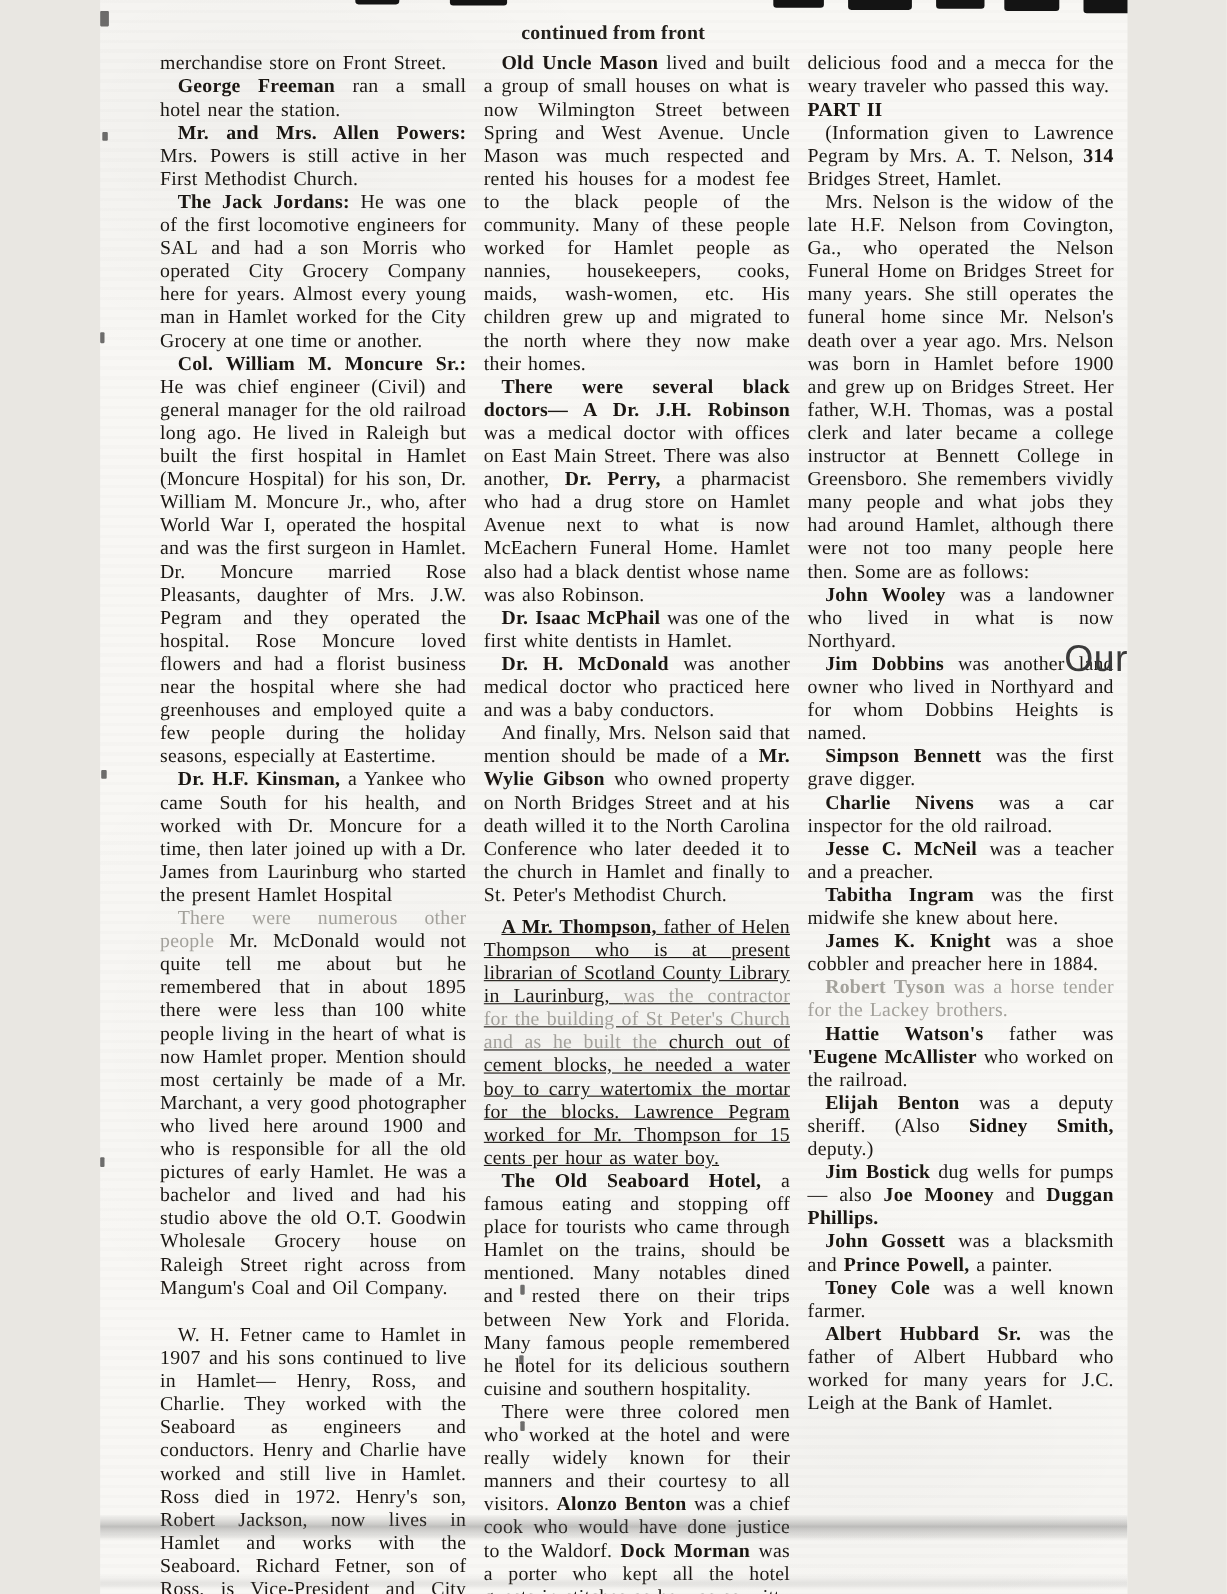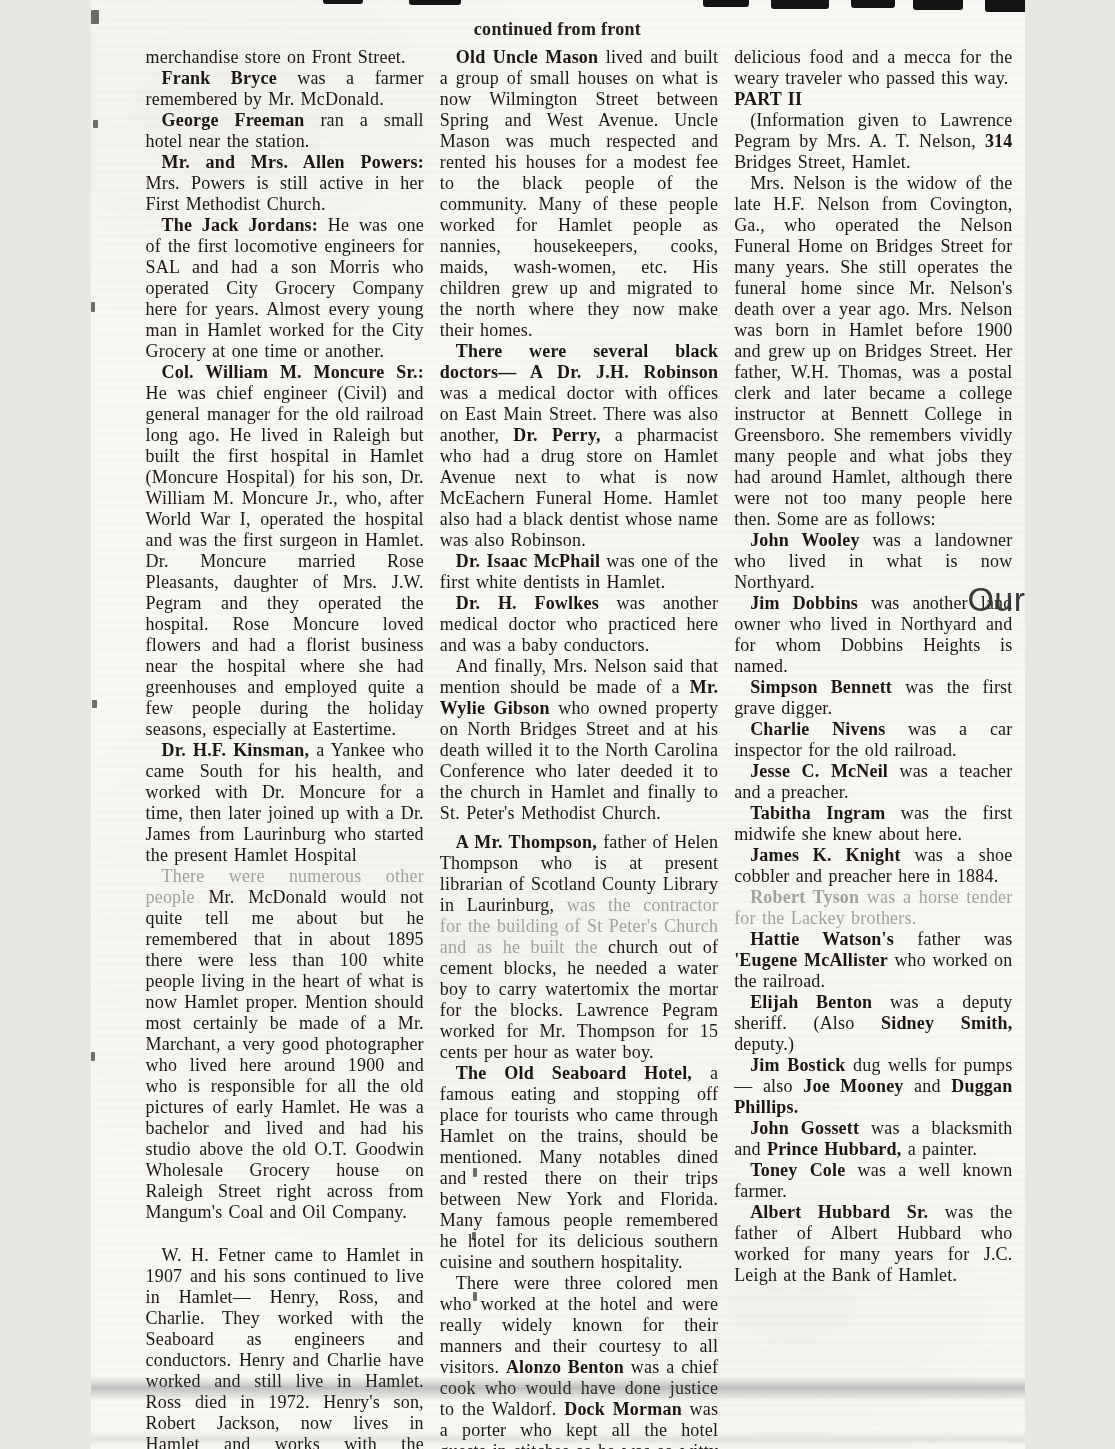--- a/index.html
+++ b/index.html
@@ -35,21 +35,21 @@
     flex:1;min-width:0;
     text-align:justify;
     font-size:18px;line-height:21px;
     color:#1b1713;
     letter-spacing:0.2px;word-spacing:1.5px;
   }
   .col p{margin:0;text-indent:16px;}
   .col p.noindent{text-indent:0;}
   .col p.center{text-align:left;text-indent:0;}
   .col p.gap{margin-top:22px;}
-  .col p.gap-sm{margin-top:8px;}
+  .col p.gap-sm{margin-top:8px;text-decoration:underline;}
   .col strong{font-weight:bold;}
   .faded{color:#a3a19b;}
   
   .watermark{
     position:absolute;left:877px;top:580px;
     font-family:"Liberation Sans", sans-serif;
     font-size:34px;color:#3a3a3a;letter-spacing:0.4px;
   }
   
   .scan-band{position:absolute;left:0;width:100%;pointer-events:none;}
@@ -72,34 +72,33 @@
     <div class="mf" style="left:894px;width:62px;height:12px;"></div>
     <div class="mf" style="left:972px;width:44px;height:11px;"></div>
     <div class="mf" style="left:1030px;width:62px;height:12px;"></div>
   </div>
 
   <div class="continued">continued from front</div>
 
   <div class="columns">
     <div class="col">
         <p class="para noindent"><span>merchandise store on Front Street.</span></p>
-        <p class="para"><strong>Frank Bryce</strong><span> was a farmer remembered by Mr. McDonald.</span></p>
         <p class="para"><strong>George Freeman</strong><span> ran a small hotel near the station.</span></p>
         <p class="para"><strong>Mr. and Mrs. Allen Powers:</strong><span> Mrs. Powers is still active in her First Methodist Church.</span></p>
         <p class="para"><strong>The Jack Jordans:</strong><span> He was one of the first locomotive engineers for SAL and had a son Morris who operated City Grocery Company here for years. Almost every young man in Hamlet worked for the City Grocery at one time or another.</span></p>
         <p class="para"><strong>Col. William M. Moncure Sr.:</strong><span> He was chief engineer (Civil) and general manager for the old railroad long ago. He lived in Raleigh but built the first hospital in Hamlet (Moncure Hospital) for his son, Dr. William M. Moncure Jr., who, after World War I, operated the hospital and was the first surgeon in Hamlet. Dr. Moncure married Rose Pleasants, daughter of Mrs. J.W. Pegram and they operated the hospital. Rose Moncure loved flowers and had a florist business near the hospital where she had greenhouses and employed quite a few people during the holiday seasons, especially at Eastertime.</span></p>
         <p class="para"><strong>Dr. H.F. Kinsman,</strong><span> a Yankee who came South for his health, and worked with Dr. Moncure for a time, then later joined up with a Dr. James from Laurinburg who started the present Hamlet Hospital</span></p>
         <p class="para"><span class="faded">There were numerous other people</span><span> Mr. McDonald would not quite tell me about but he remembered that in about 1895 there were less than 100 white people living in the heart of what is now Hamlet proper. Mention should most certainly be made of a Mr. Marchant, a very good photographer who lived here around 1900 and who is responsible for all the old pictures of early Hamlet. He was a bachelor and lived and had his studio above the old O.T. Goodwin Wholesale Grocery house on Raleigh Street right across from Mangum's Coal and Oil Company.</span></p>
         <p class="para gap"><span>W. H. Fetner came to Hamlet in 1907 and his sons continued to live in Hamlet— Henry, Ross, and Charlie. They worked with the Seaboard as engineers and conductors. Henry and Charlie have worked and still live in Hamlet. Ross died in 1972. Henry's son, Robert Jackson, now lives in Hamlet and works with the Seaboard. Richard Fetner, son of Ross, is Vice-President and City Executive of the Southern National Bank in Rockingham. Ben Fetner and Ross Jr., live in Hamlet and work with the Seaboard Coast Line Railroad. Bill, who owned and operated the Fetner Furniture in Hamlet, now lives in Wilmington.</span></p>
       </div>
     <div class="col">
         <p class="para"><strong>Old Uncle Mason</strong><span> lived and built a group of small houses on what is now Wilmington Street between Spring and West Avenue. Uncle Mason was much respected and rented his houses for a modest fee to the black people of the community. Many of these people worked for Hamlet people as nannies, housekeepers, cooks, maids, wash-women, etc. His children grew up and migrated to the north where they now make their homes.</span></p>
         <p class="para"><strong>There were several black doctors— A Dr. J.H. Robinson</strong><span> was a medical doctor with offices on East Main Street. There was also another, </span><strong>Dr. Perry,</strong><span> a pharmacist who had a drug store on Hamlet Avenue next to what is now McEachern Funeral Home. Hamlet also had a black dentist whose name was also Robinson.</span></p>
         <p class="para"><strong>Dr. Isaac McPhail</strong><span> was one of the first white dentists in Hamlet.</span></p>
-        <p class="para"><strong>Dr. H. Fowlkes</strong><span> was another medical doctor who practiced here and was a baby conductors.</span></p>
+        <p class="para"><strong>Dr. H. McDonald</strong><span> was another medical doctor who practiced here and was a baby conductors.</span></p>
         <p class="para"><span>And finally, Mrs. Nelson said that mention should be made of a </span><strong>Mr. Wylie Gibson</strong><span> who owned property on North Bridges Street and at his death willed it to the North Carolina Conference who later deeded it to the church in Hamlet and finally to St. Peter's Methodist Church.</span></p>
         <p class="para gap-sm"><strong>A Mr. Thompson,</strong><span> father of Helen Thompson who is at present librarian of Scotland County Library in Laurinburg, </span><span class="faded">was the contractor for the building of St Peter's Church and as he built the</span><span> church out of cement blocks, he needed a water boy to carry watertomix the mortar for the blocks. Lawrence Pegram worked for Mr. Thompson for 15 cents per hour as water boy.</span></p>
         <p class="para"><strong>The Old Seaboard Hotel,</strong><span> a famous eating and stopping off place for tourists who came through Hamlet on the trains, should be mentioned. Many notables dined and rested there on their trips between New York and Florida. Many famous people remembered he hotel for its delicious southern cuisine and southern hospitality.</span></p>
         <p class="para"><span>There were three colored men who worked at the hotel and were really widely known for their manners and their courtesy to all visitors. </span><strong>Alonzo Benton</strong><span> was a chief cook who would have done justice to the Waldorf. </span><strong>Dock Morman</strong><span> was a porter who kept all the hotel guests in stitches as he was so witty and funny. </span><strong>Harrison McLeod</strong><span> was a huge man who was head of porters and waiters and whose word was law around the hotel</span></p>
         <p class="para"><span>The old hotel was condemned and torn down several years ago as a safety measure because it was a fire hazard, but will always be remembered by older citizens of Hamlet as a shrine of</span></p>
       </div>
     <div class="col">
         <p class="para noindent"><span>delicious food and a mecca for the weary traveler who passed this way.</span></p>
         <p class="para center"><strong>PART II</strong></p>
         <p class="para"><span>(Information given to Lawrence Pegram by Mrs. A. T. Nelson, </span><strong>314</strong><span> Bridges Street, Hamlet.</span></p>
@@ -108,21 +107,21 @@
         <p class="para"><strong>Jim Dobbins</strong><span> was another land owner who lived in Northyard and for whom Dobbins Heights is named.</span></p>
         <p class="para"><strong>Simpson Bennett</strong><span> was the first grave digger.</span></p>
         <p class="para"><strong>Charlie Nivens</strong><span> was a car inspector for the old railroad.</span></p>
         <p class="para"><strong>Jesse C. McNeil</strong><span> was a teacher and a preacher.</span></p>
         <p class="para"><strong>Tabitha Ingram</strong><span> was the first midwife she knew about here.</span></p>
         <p class="para"><strong>James K. Knight</strong><span> was a shoe cobbler and preacher here in 1884.</span></p>
         <p class="para"><strong class="faded">Robert Tyson</strong><span class="faded"> was a horse tender for the Lackey brothers.</span></p>
         <p class="para"><strong>Hattie Watson's</strong><span> father was </span><strong>'Eugene McAllister</strong><span> who worked on the railroad.</span></p>
         <p class="para"><strong>Elijah Benton</strong><span> was a deputy sheriff. (Also </span><strong>Sidney Smith,</strong><span> deputy.)</span></p>
         <p class="para"><strong>Jim Bostick</strong><span> dug wells for pumps— also </span><strong>Joe Mooney</strong><span> and </span><strong>Duggan Phillips.</strong></p>
-        <p class="para"><strong>John Gossett</strong><span> was a blacksmith and </span><strong>Prince Hubbard,</strong><span> a painter.</span></p>
+        <p class="para"><strong>John Gossett</strong><span> was a blacksmith and </span><strong>Prince Powell,</strong><span> a painter.</span></p>
         <p class="para"><strong>Toney Cole</strong><span> was a well known farmer.</span></p>
         <p class="para"><strong>Albert Hubbard Sr.</strong><span> was the father of Albert Hubbard who worked for many years for J.C. Leigh at the Bank of Hamlet.</span></p>
       </div>
   </div>
 
   <div class="watermark">OurHamlet.org</div>
 
   <div class="scan-band band-main"></div>
   <div class="scan-band band-soft"></div>
   <div class="speck" style="left:0;top:10px;width:8px;height:14px;"></div>

